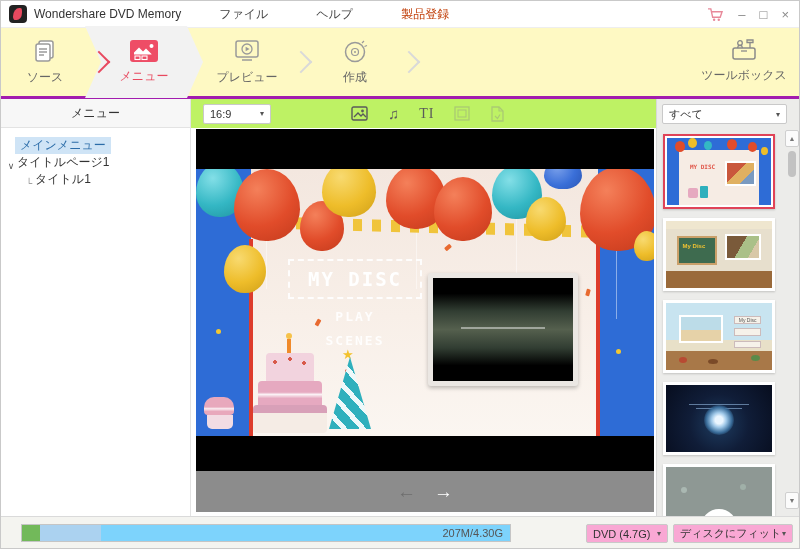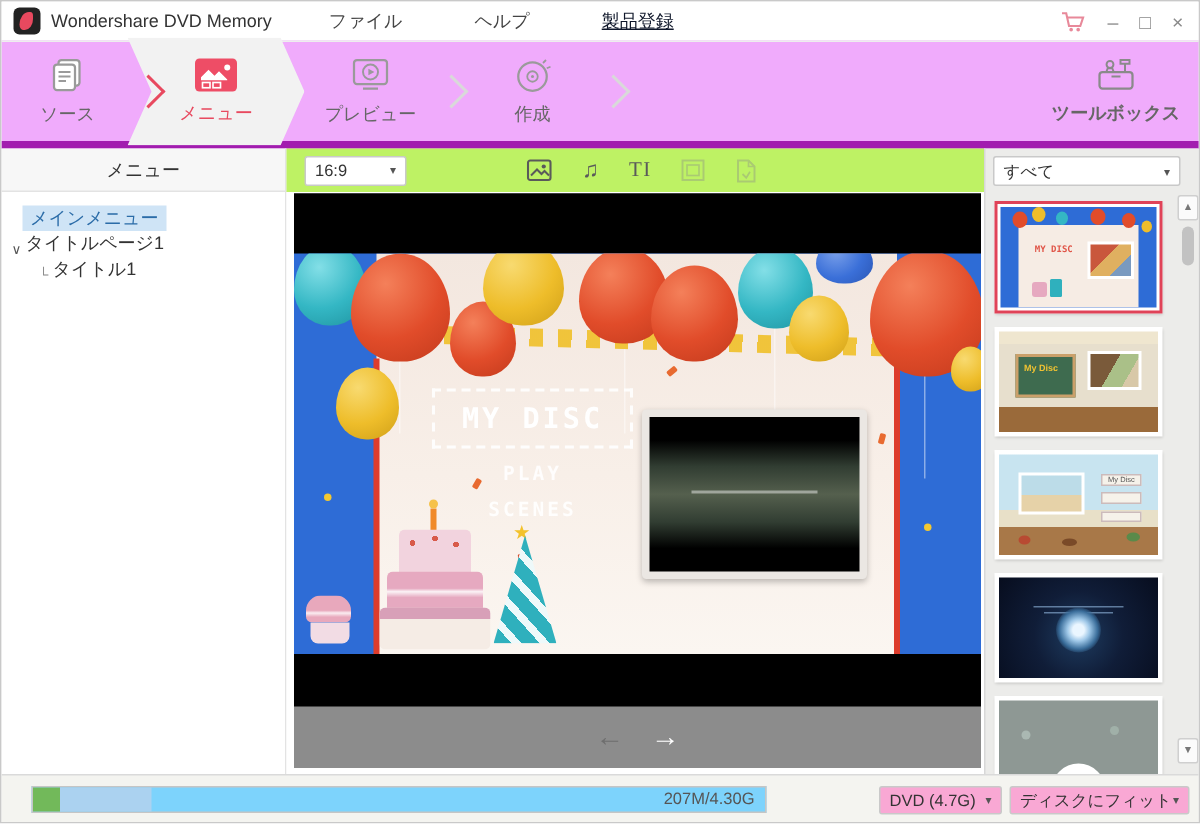--- a/index.html
+++ b/index.html
@@ -6,35 +6,35 @@
   body { font-family: "Liberation Sans", sans-serif; background:#fff; }
   .app { position:relative; width:800px; height:549px; background:#fff; overflow:hidden; border:1px solid #c9c9c9; }
 
   
   .titlebar { position:absolute; top:0; left:0; width:800px; height:26px; background:#fff; display:flex; align-items:center; }
   .logo { width:18px; height:18px; margin-left:8px; background:#222; border-radius:4px; position:relative; flex:0 0 auto; }
   .logo::after { content:""; position:absolute; left:4px; top:3px; width:9px; height:12px; background:#e8495f; border-radius:70% 20% 60% 30%; }
   .app-title { font-size:12px; color:#333; margin-left:7px; }
   .menus { display:flex; margin-left:14px; }
   .menu-item { font-size:12px; color:#444; padding:0 24px; cursor:default; }
-  .menu-item.register { color:#0f172a; text-decoration:underline; }
+  .menu-item.register { color:#c2410c; }
   .tb-right { margin-left:auto; display:flex; align-items:center; }
   .cart { margin-right:14px; }
   .winbtns { display:flex; gap:14px; margin-right:12px; color:#8a8a8a; font-size:13px; }
   .winbtns span { cursor:default; line-height:1; }
 
   
-  .stepbar { position:absolute; top:26px; left:0; width:800px; height:72px; background:#f0abfc; border-top:1px solid #eee; border-bottom:5px solid #a21caf; display:flex; align-items:center; }
+  .stepbar { position:absolute; top:26px; left:0; width:800px; height:72px; background:#fef9c3; border-top:1px solid #eee; border-bottom:3px solid #a21caf; display:flex; align-items:center; }
   .step { width:88px; display:flex; flex-direction:column; align-items:center; gap:5px; }
   .step-label { font-size:12px; color:#666; }
   .sep { width:16px; height:16px; border-top:2px solid #d9d9d9; border-right:2px solid #d9d9d9; transform:rotate(45deg); margin:0 2px; flex:0 0 auto; }
   .sep.red { border-color:#e8495f; margin-right:-22px; position:relative; z-index:2; }
   .band { width:118px; height:72px; background:#f2f2f2; clip-path:polygon(0 0, calc(100% - 16px) 0, 100% 50%, calc(100% - 16px) 100%, 0 100%, 16px 50%); display:flex; flex-direction:column; align-items:center; justify-content:center; gap:5px; }
   .band .step-label { color:#e8495f; }
-  .toolbox { position:absolute; right:12px; top:8px; width:90px; display:flex; flex-direction:column; align-items:center; gap:5px;font-weight:bold; }
+  .toolbox { position:absolute; right:12px; top:8px; width:90px; display:flex; flex-direction:column; align-items:center; gap:5px; }
 
   
   .side-header { position:absolute; top:98px; left:0; width:190px; height:29px; background:#f7f7f7; border-bottom:1px solid #e3e3e3; border-right:1px solid #e3e3e3; display:flex; align-items:center; justify-content:center; font-size:12px; color:#333; }
   .center-toolbar { position:absolute; top:98px; left:190px; width:465px; height:29px; background:#bef264; display:flex; align-items:center; }
   .ratio-select { margin-left:12px; width:68px; height:20px; background:#fff; border:1px solid #c9c9c9; border-radius:2px; font-size:11px; color:#333; display:flex; align-items:center; justify-content:space-between; padding:0 6px; }
   .dd-arrow { font-size:8px; color:#555; }
   .ct-icons { display:flex; align-items:center; gap:20px; margin-left:80px; }
   .ct-icon { color:#5a5a5a; font-size:15px; line-height:1; display:flex; align-items:center; }
   .ct-icon.text-tool { font-family:"Liberation Serif", serif; font-size:14px; letter-spacing:1px; }
   .ct-icon.disabled { opacity:.38; }

